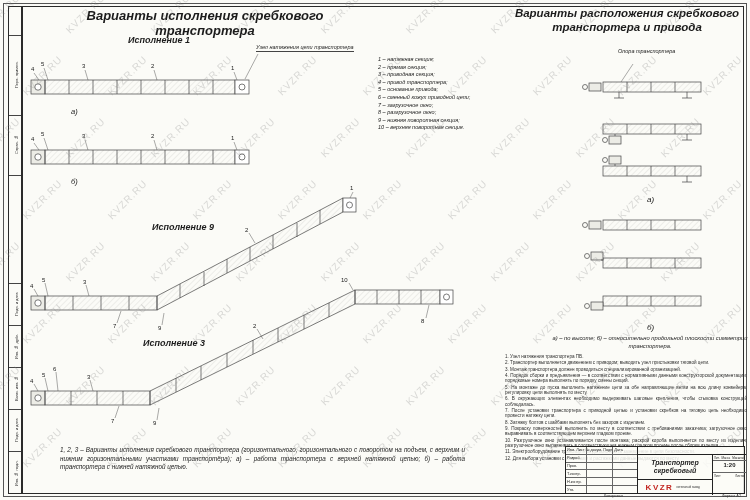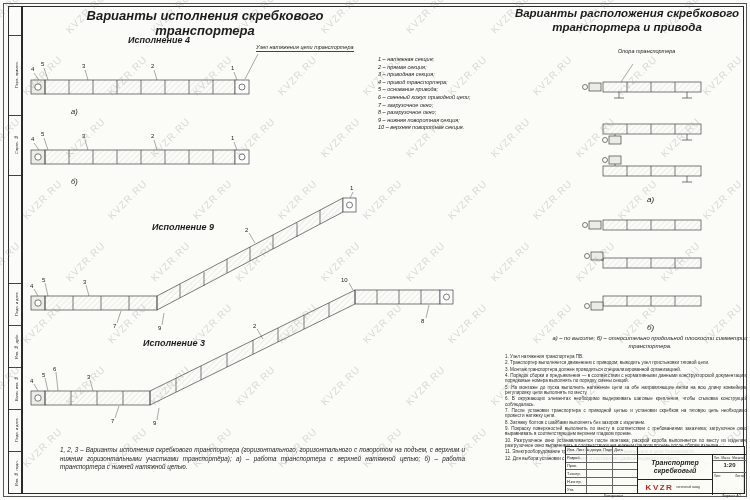--- a/index.html
+++ b/index.html
@@ -158,21 +158,21 @@
     <div class="strip-sec" style="top:276px;height:42px">Подп. и дата</div>
     <div class="strip-sec" style="top:318px;height:42px">Инв. № дубл.</div>
     <div class="strip-sec" style="top:360px;height:42px">Взам. инв. №</div>
     <div class="strip-sec" style="top:402px;height:42px">Подп. и дата</div>
     <div class="strip-sec" style="top:444px;height:44px">Инв. № подл.</div>
   </div>
 
   <div class="title-left">Варианты исполнения скребкового транспортера</div>
   <div class="title-right">Варианты расположения скребкового транспортера и привода</div>
 
-  <div class="exec-h" style="left:128px;top:35px">Исполнение 4</div>
+  <div class="exec-h" style="left:128px;top:35px">Исполнение 1</div>
   <div class="exec-h" style="left:152px;top:222px">Исполнение 9</div>
   <div class="exec-h" style="left:143px;top:338px">Исполнение 3</div>
 
   <div class="small-label" style="left:256px;top:44px;border-bottom:0.5px solid #444;padding-bottom:1px;">Узел натяжения цепи транспортера</div>
   <div class="small-label" style="left:618px;top:48px">Опора транспортера</div>
 
   <div class="legend">
       <div class="li">1 – натяжная секция;</div>
       <div class="li">2 – прямая секция;</div>
       <div class="li">3 – приводная секция;</div>

